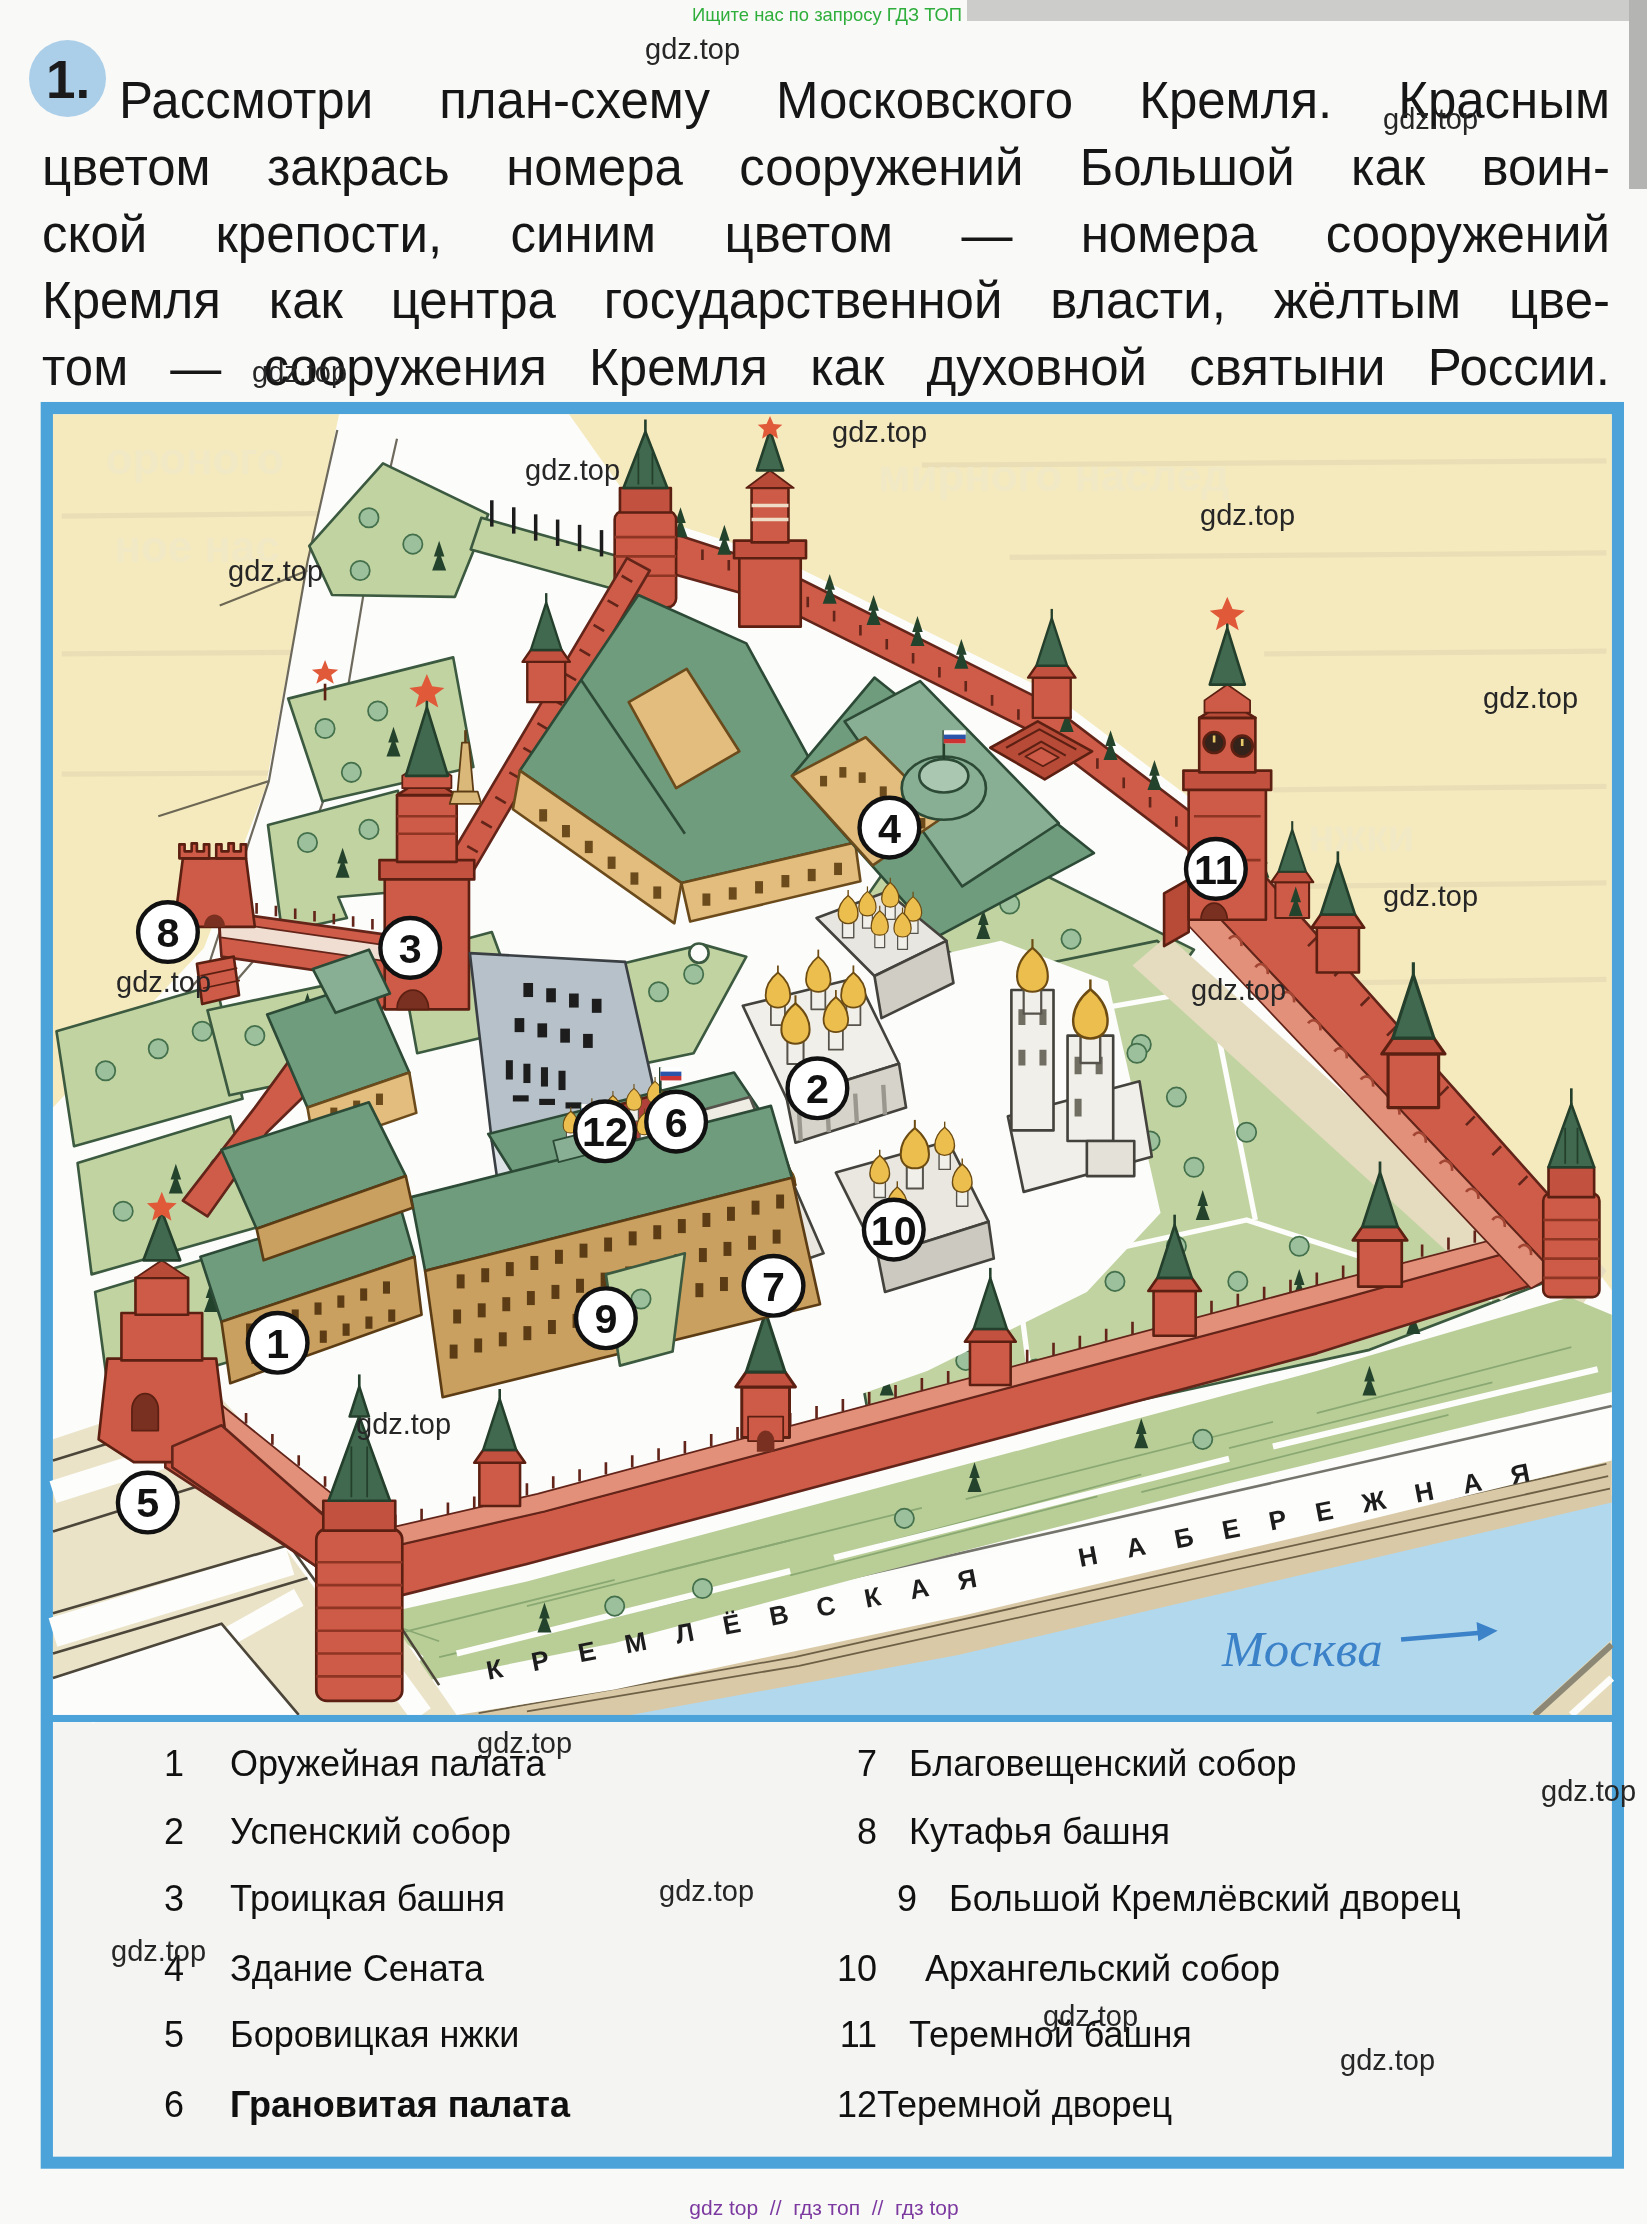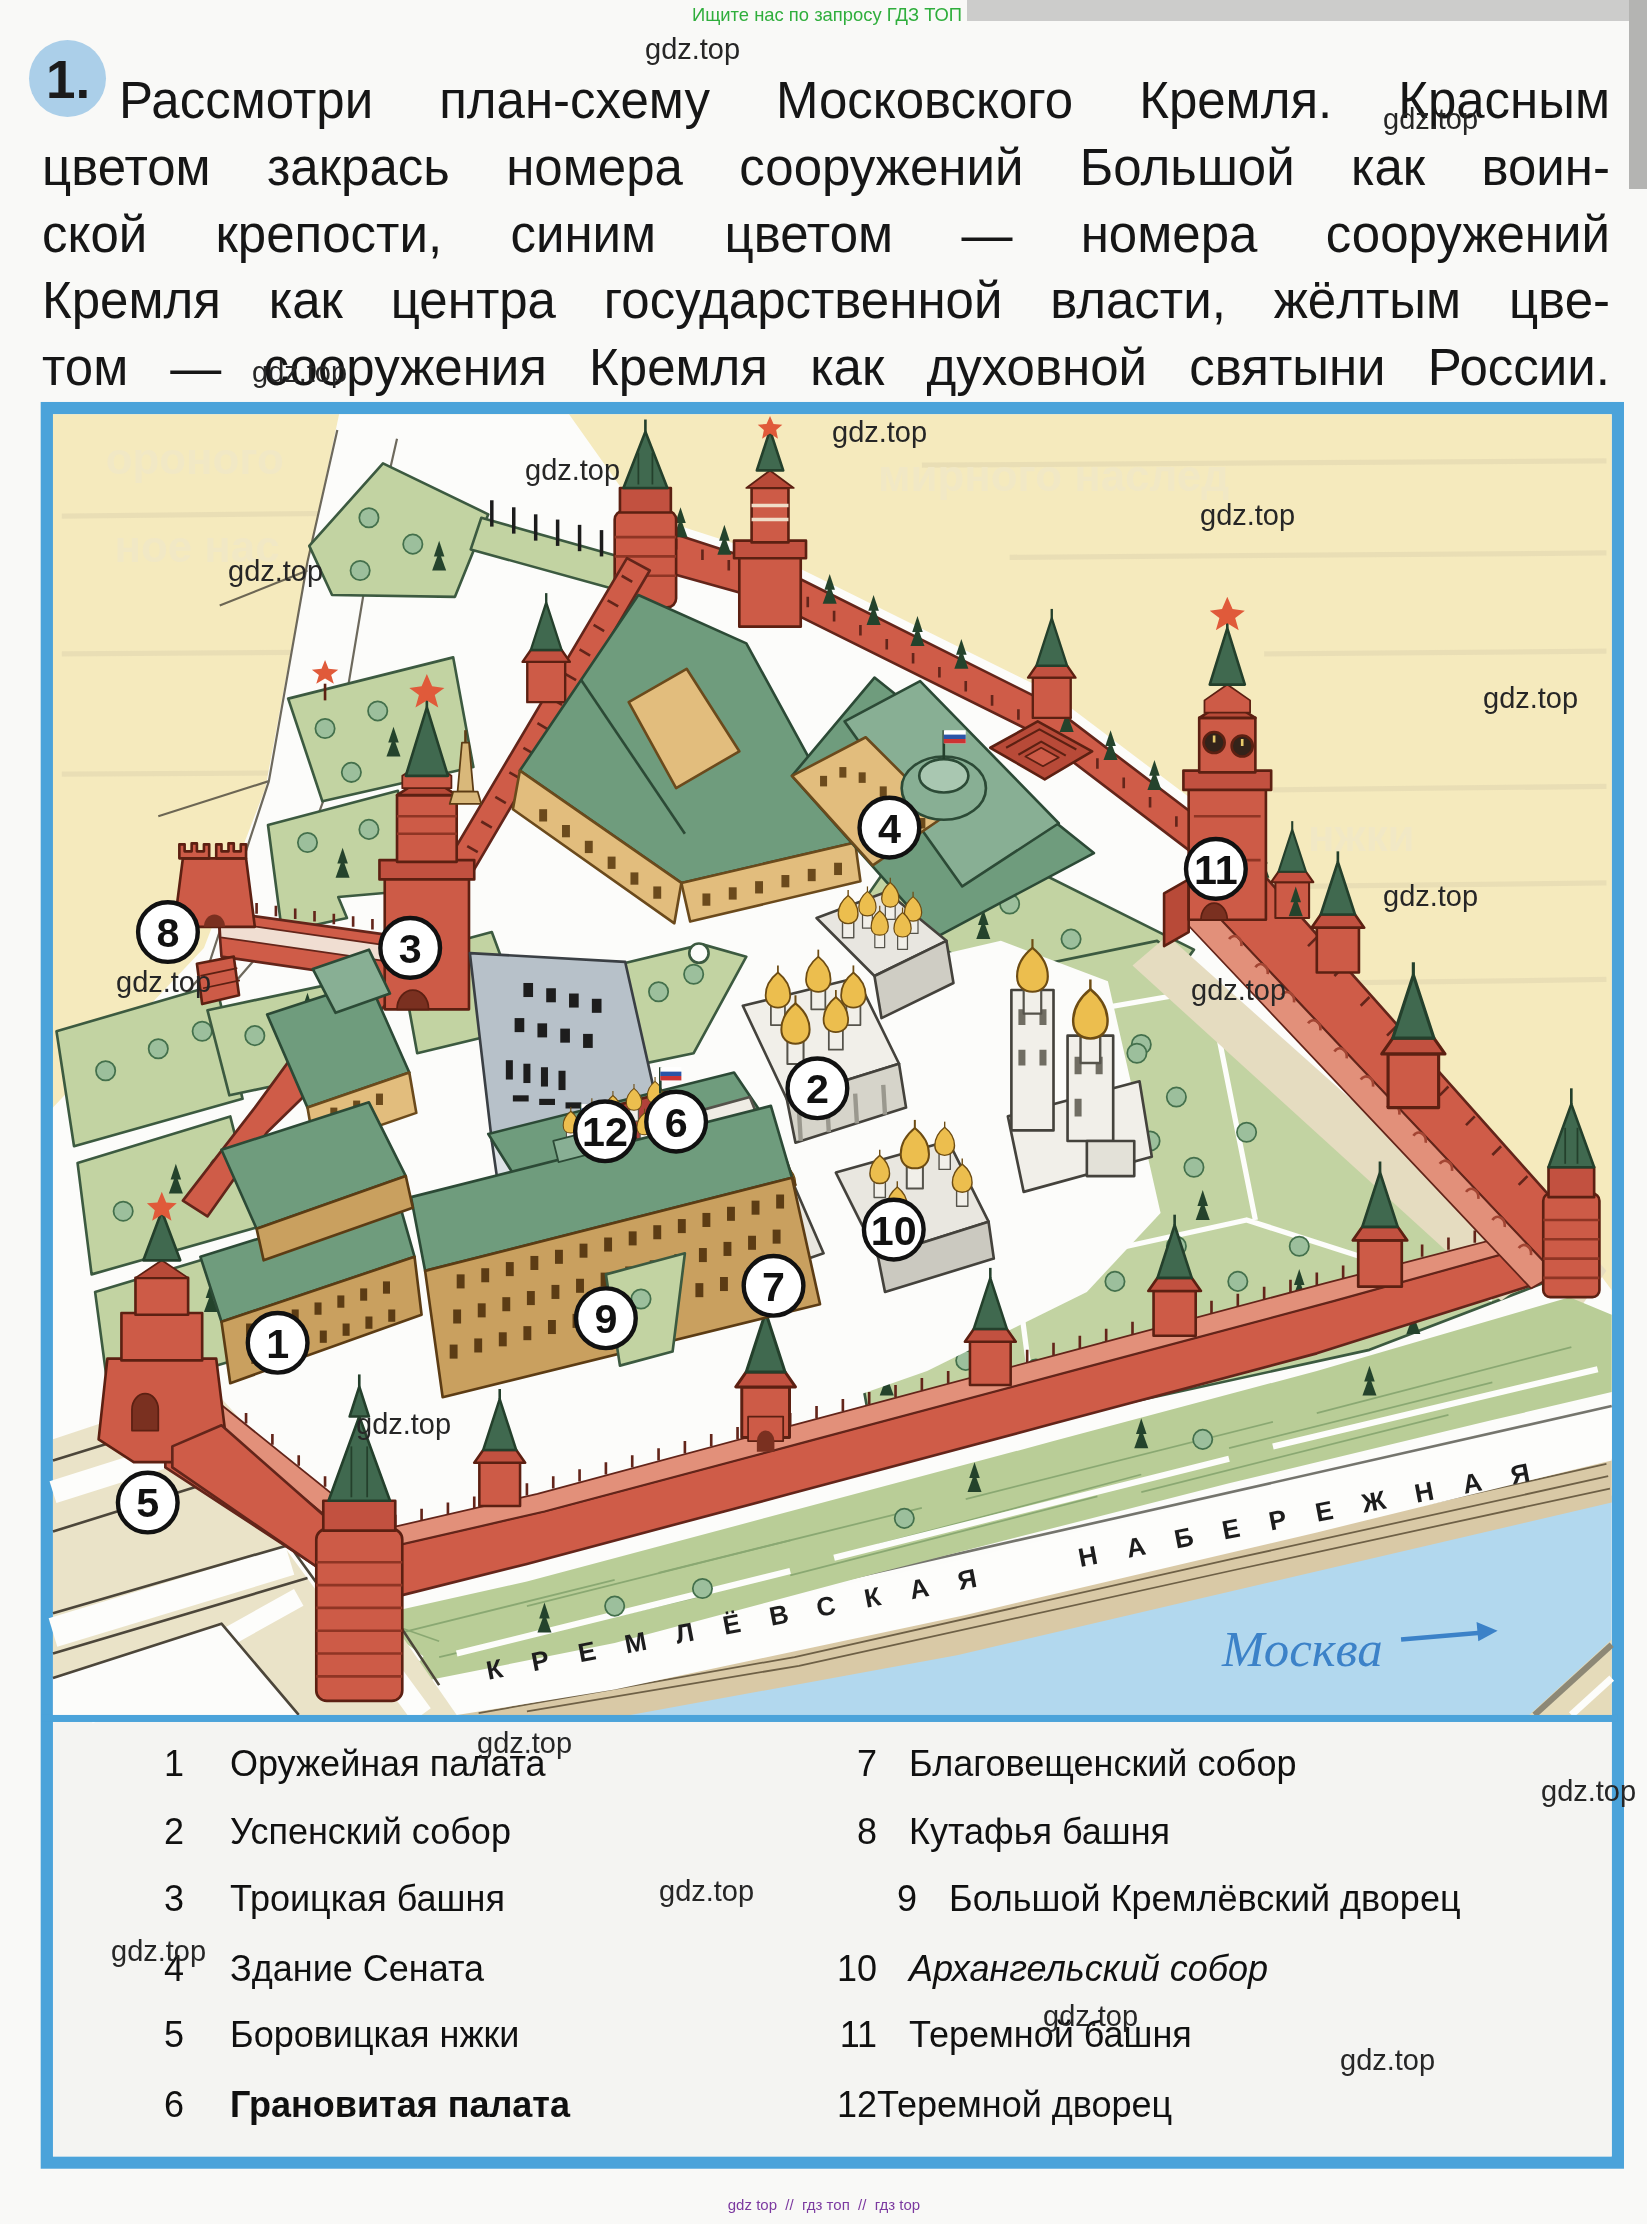--- a/index.html
+++ b/index.html
@@ -825,27 +825,27 @@
 <div class="legrow" style="left:114px;top:2014px;"><span class="legnum" style="width:70px;">5</span><span style="margin-left:46px;">Боровицкая нжки</span></div>
 
 <div class="legrow" style="left:114px;top:2084px;"><span class="legnum" style="width:70px;">6</span><span style="margin-left:46px;font-weight:bold;">Грановитая палата</span></div>
 
 <div class="legrow" style="left:772px;top:1743px;"><span class="legnum" style="width:105px;">7</span><span style="margin-left:32px;">Благовещенский собор</span></div>
 
 <div class="legrow" style="left:772px;top:1811px;"><span class="legnum" style="width:105px;">8</span><span style="margin-left:32px;">Кутафья башня</span></div>
 
 <div class="legrow" style="left:812px;top:1878px;"><span class="legnum" style="width:105px;">9</span><span style="margin-left:32px;">Большой Кремлёвский дворец</span></div>
 
-<div class="legrow" style="left:772px;top:1948px;"><span class="legnum" style="width:105px;">10</span><span style="margin-left:32px;font-style:italic;">Архангельский собор</span></div>
+<div class="legrow" style="left:772px;top:1948px;"><span class="legnum" style="width:105px;">10</span><span style="margin-left:48px;">Архангельский собор</span></div>
 
 <div class="legrow" style="left:772px;top:2014px;"><span class="legnum" style="width:105px;">11</span><span style="margin-left:32px;">Теремной башня</span></div>
 
 <div class="legrow" style="left:772px;top:2084px;"><span class="legnum" style="width:105px;">12</span><span style="">Теремной дворец</span></div>
 
-<div class="abs" style="left:0;top:2196px;width:1648px;text-align:center;font-size:15px;color:#7c3aa0;">gdz top&nbsp;&nbsp;//&nbsp;&nbsp;гдз топ&nbsp;&nbsp;//&nbsp;&nbsp;гдз top</div>
+<div class="abs" style="left:0;top:2196px;width:1648px;text-align:center;font-size:21px;color:#7c3aa0;">gdz top&nbsp;&nbsp;//&nbsp;&nbsp;гдз топ&nbsp;&nbsp;//&nbsp;&nbsp;гдз top</div>
 
 <div class="wm" style="left:645px;top:33px;">gdz.top</div>
 <div class="wm" style="left:1383px;top:103px;">gdz.top</div>
 <div class="wm" style="left:252px;top:356px;">gdz.top</div>
 <div class="wm" style="left:832px;top:416px;">gdz.top</div>
 <div class="wm" style="left:525px;top:454px;">gdz.top</div>
 <div class="wm" style="left:1200px;top:499px;">gdz.top</div>
 <div class="wm" style="left:228px;top:555px;">gdz.top</div>
 <div class="wm" style="left:1483px;top:682px;">gdz.top</div>
 <div class="wm" style="left:1383px;top:880px;">gdz.top</div>

